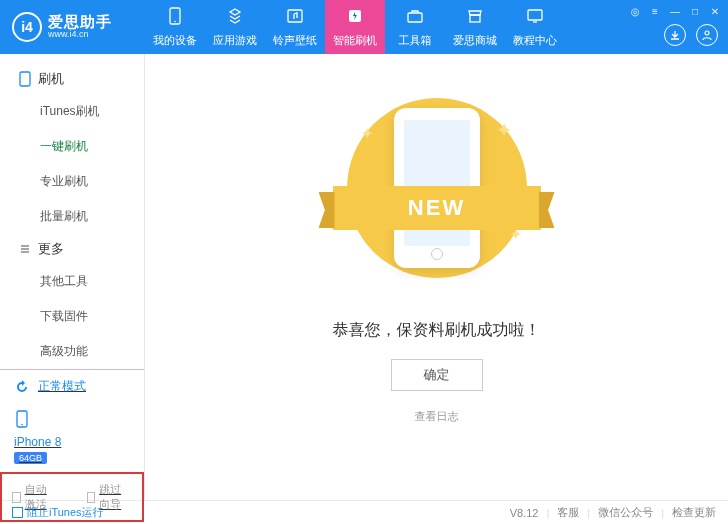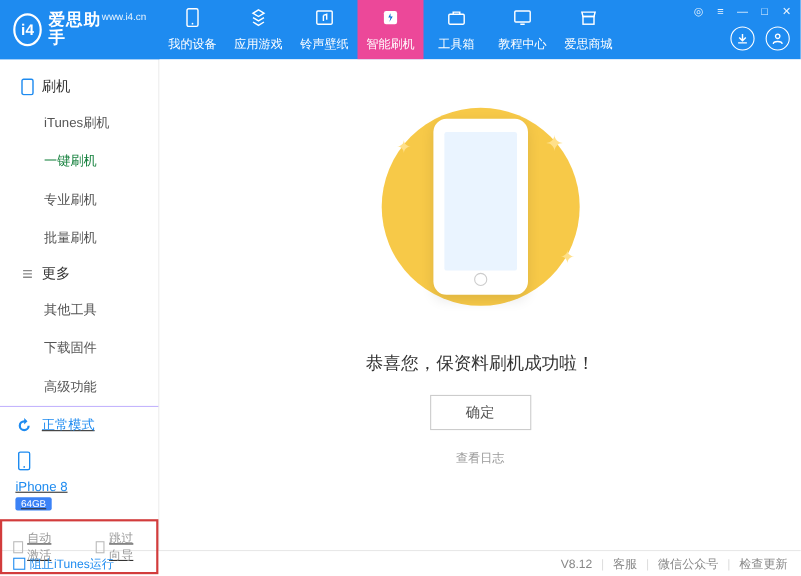--- a/index.html
+++ b/index.html
@@ -2,21 +2,21 @@
 <html><head>
 <meta charset="utf-8">
 <style>
 * { margin: 0; padding: 0; box-sizing: border-box; }
 body { font-family: "Microsoft YaHei", sans-serif; font-size: 12px; color: #333; background: #fff; width: 728px; height: 524px; overflow: hidden; }
 
 
 .header { background: #1e8bf0; height: 54px; display: flex; align-items: center; color: #fff; position: relative; }
 .logo { display: flex; align-items: center; padding: 0 12px; width: 145px; }
 .logo-badge { width: 30px; height: 30px; border: 2px solid #fff; border-radius: 50%; display: flex; align-items: center; justify-content: center; font-size: 14px; font-weight: bold; margin-right: 6px; }
-.logo-text { display: flex; line-height: 1.1; }
+.logo-text { display: flex; flex-direction: column; line-height: 1.1; }
 .logo-title { font-size: 15px; font-weight: bold; letter-spacing: 1px; }
 .logo-url { font-size: 9px; opacity: 0.9; }
 .nav { display: flex; height: 54px; }
 .nav-item { width: 60px; display: flex; flex-direction: column; align-items: center; justify-content: center; font-size: 11px; cursor: pointer; gap: 8px; }
 .nav-item.active { background: #ec4899; }
 .nav-icon { width: 18px; height: 18px; display: flex; align-items: center; justify-content: center; }
 .win-controls { position: absolute; right: 6px; top: 4px; display: flex; gap: 6px; font-size: 10px; }
 .win-btn { width: 14px; height: 14px; display: flex; align-items: center; justify-content: center; cursor: pointer; opacity: 0.9; }
 .header-right { position: absolute; right: 10px; bottom: 8px; display: flex; gap: 10px; }
 .circle-btn { width: 22px; height: 22px; border: 1.5px solid #fff; border-radius: 50%; display: flex; align-items: center; justify-content: center; cursor: pointer; }
@@ -116,34 +116,34 @@
           <svg width="18" height="16" viewBox="0 0 18 16">
             <rect x="2" y="5" width="14" height="9" rx="1" fill="none" stroke="#fff" stroke-width="1.3"></rect>
             <path d="M6 5 L6 3 L12 3 L12 5" fill="none" stroke="#fff" stroke-width="1.3"></path>
           </svg>
         </span>
       <span>工具箱</span>
     </div>
     <div class="nav-item">
       <span class="nav-icon">
           <svg width="18" height="16" viewBox="0 0 18 16">
+            <path d="M3 3 L15 3 L14 7 L4 7 Z" fill="none" stroke="#fff" stroke-width="1.3"></path>
+            <rect x="4" y="7" width="10" height="7" fill="none" stroke="#fff" stroke-width="1.3"></rect>
+          </svg>
+        </span>
+      <span>爱思商城</span>
+    </div>
+    <div class="nav-item">
+      <span class="nav-icon">
+          <svg width="18" height="16" viewBox="0 0 18 16">
             <rect x="2" y="2" width="14" height="10" rx="1" fill="none" stroke="#fff" stroke-width="1.3"></rect>
             <path d="M7 14 L11 14" stroke="#fff" stroke-width="1.3"></path>
           </svg>
         </span>
       <span>教程中心</span>
-    </div>
-    <div class="nav-item">
-      <span class="nav-icon">
-          <svg width="18" height="16" viewBox="0 0 18 16">
-            <path d="M3 3 L15 3 L14 7 L4 7 Z" fill="none" stroke="#fff" stroke-width="1.3"></path>
-            <rect x="4" y="7" width="10" height="7" fill="none" stroke="#fff" stroke-width="1.3"></rect>
-          </svg>
-        </span>
-      <span>爱思商城</span>
     </div>
   </div>
   <div class="win-controls">
     <span class="win-btn">◎</span>
     <span class="win-btn">≡</span>
     <span class="win-btn">—</span>
     <span class="win-btn">□</span>
     <span class="win-btn">✕</span>
   </div>
   <div class="header-right">
@@ -224,20 +224,21 @@
     </div>
   </div>
 
   <div class="main">
     <div class="illus">
       <div class="illus-circle"></div>
       <div class="phone"></div>
       <span class="sparkle s1">✦</span>
       <span class="sparkle s2">✦</span>
       <span class="sparkle s3">✦</span>
+      <div class="ribbon">NEW</div>
     </div>
     <div class="msg">恭喜您，保资料刷机成功啦！</div>
     <button class="ok-btn">确定</button>
     <div class="log-link">查看日志</div>
   </div>
 </div>
 
 <div class="footer">
   <div class="left">
     <label class="sb-check" style="color:#1e8bf0">

